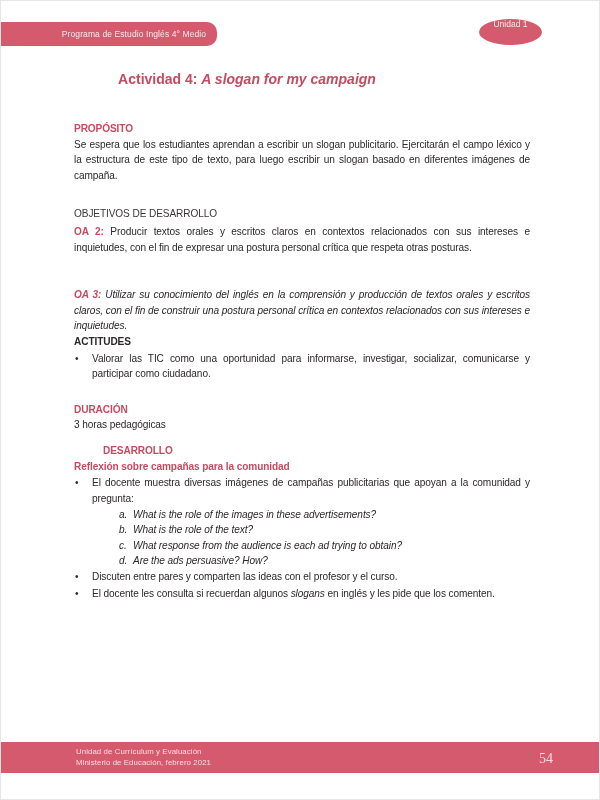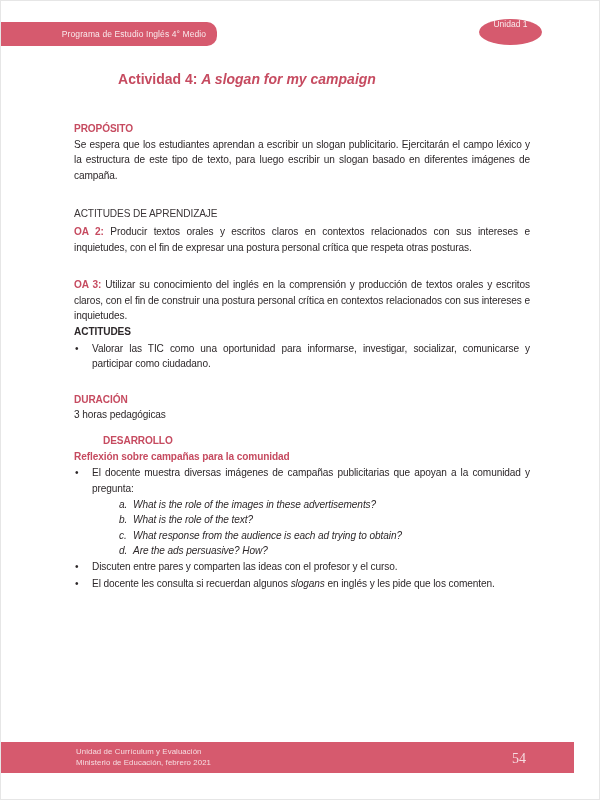--- a/index.html
+++ b/index.html
@@ -44,41 +44,40 @@
     font-size:10.1px;line-height:15.6px;
     text-align:justify;
     letter-spacing:-0.1px;
   }
   .h-red{color:#c64b60;font-weight:bold;}
   .h-black{color:#2d282a;font-weight:bold;}
   .h-plain{color:#3b3638;font-weight:normal;}
   .oa-label{color:#c64b60;font-weight:bold;}
   .mt-objetivos{margin-top:23px;}
   .mt-oa2{margin-top:2px;}
-  .mt-oa3{margin-top:22px;}
+  .mt-oa3{margin-top:32px;font-style:italic;}
   .mt-actitudes{}
   .mt-duracion{margin-top:20px;}
   .mt-desarrollo{margin-top:10px;padding-left:29px;}
   .mt-reflexion{margin-top:0;}
   .mt-bullet1{margin-top:3px;}
   .mt-bullet2{margin-top:17px;}
   .mt-bullet3{margin-top:17px;}
   .bullet-row{display:flex;margin-top:1px;}
   .bullet-marker{width:18px;flex:0 0 18px;padding-left:1px;box-sizing:border-box;}
   .bullet-text{flex:1;text-align:justify;}
   .questions{margin-top:1px;margin-left:45px;line-height:15.2px;}
   .q-row{display:flex;font-style:italic;text-align:left;}
   .q-label{width:14px;flex:0 0 14px;}
   .q-text{flex:1;}
   .it{font-style:italic;}
   
   .footer{
-    position:absolute;left:0;top:741px;width:528px;height:31px;
+    position:absolute;left:0;top:741px;width:600px;height:31px;
     background:#d65a6e;
-    padding-left:45px;
   }
   .footer-lines{
     position:absolute;left:75px;top:4px;
     font-size:7.8px;line-height:11px;color:#f6dde1;letter-spacing:.1px;
   }
   .footer-page{
     position:absolute;right:48px;top:9px;
     font-size:14px;color:#f6dde1;font-family:Liberation Serif, serif;
   }
 </style>
@@ -96,21 +95,21 @@
 
   <div class="doc-title">
     <span>Actividad 4: </span><span class="it">A slogan for my campaign</span>
   </div>
 
   <div class="content">
 
     <div class="h-red">PROPÓSITO</div>
     <div>Se espera que los estudiantes aprendan a escribir un slogan publicitario. Ejercitarán el campo léxico y la estructura de este tipo de texto, para luego escribir un slogan basado en diferentes imágenes de campaña.</div>
 
-    <div class="h-plain mt-objetivos">ACTITUDES DE APRENDIZAJE</div>
+    <div class="h-plain mt-objetivos">OBJETIVOS DE DESARROLLO</div>
     <div class="mt-oa2">
       <span class="oa-label">OA 2: </span><span>Producir textos orales y escritos claros en contextos relacionados con sus intereses e inquietudes, con el fin de expresar una postura personal crítica que respeta otras posturas.</span>
     </div>
     <div class="mt-oa3">
       <span class="oa-label">OA 3: </span><span>Utilizar su conocimiento del inglés en la comprensión y producción de textos orales y escritos claros, con el fin de construir una postura personal crítica en contextos relacionados con sus intereses e inquietudes.</span>
     </div>
 
     <div class="h-black mt-actitudes">ACTITUDES</div>
     <div class="bullet-row">
       <span class="bullet-marker">•</span>

